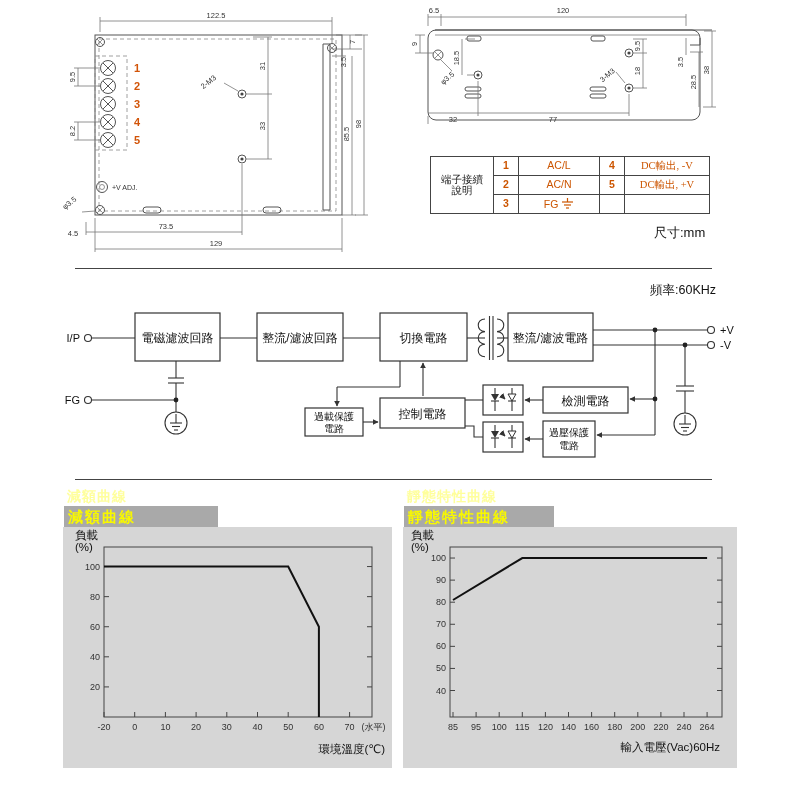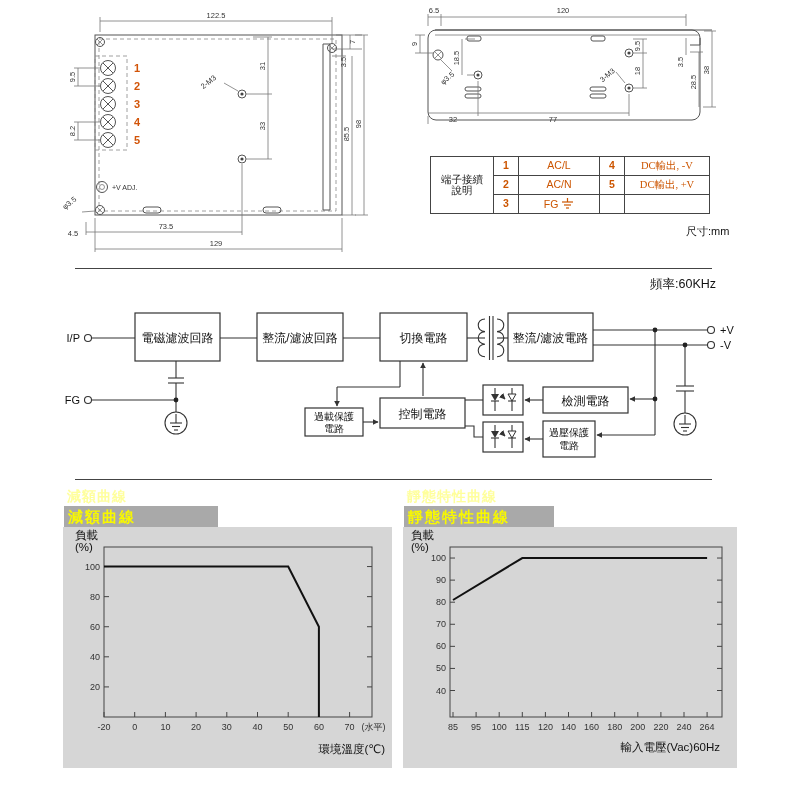--- a/index.html
+++ b/index.html
@@ -260,25 +260,25 @@
             <line x1="5" y1="10" x2="8" y2="10"></line>
           </g>
         </svg>
       </td>
       <td class="no"></td>
       <td class="lb2"></td>
     </tr>
   </tbody>
     </table>
 
-  <div class="note" style="left:686px;top:224px;font-size:11px">尺寸:mm</div>
+  <div class="note" style="left:654px;top:224px;font-size:13px">尺寸:mm</div>
 
   <div class="sep" style="top:268px"></div>
 
-  <div class="note" style="left:650px;top:276px">頻率:60KHz</div>
+  <div class="note" style="left:650px;top:282px">頻率:60KHz</div>
 
   <svg class="abs" style="left:40px;top:300px" width="720" height="170" viewBox="0 0 720 170">
     <defs>
       <marker id="ar" viewBox="0 0 10 10" refX="9" refY="5" markerWidth="5.5" markerHeight="5.5" orient="auto">
         <path d="M0,0 L10,5 L0,10 z" fill="#333"></path>
       </marker>
     </defs>
 
     <circle class="wire" cx="48" cy="38" r="3.5"></circle>
     <text class="iot" x="40" y="42" text-anchor="end">I/P</text>

